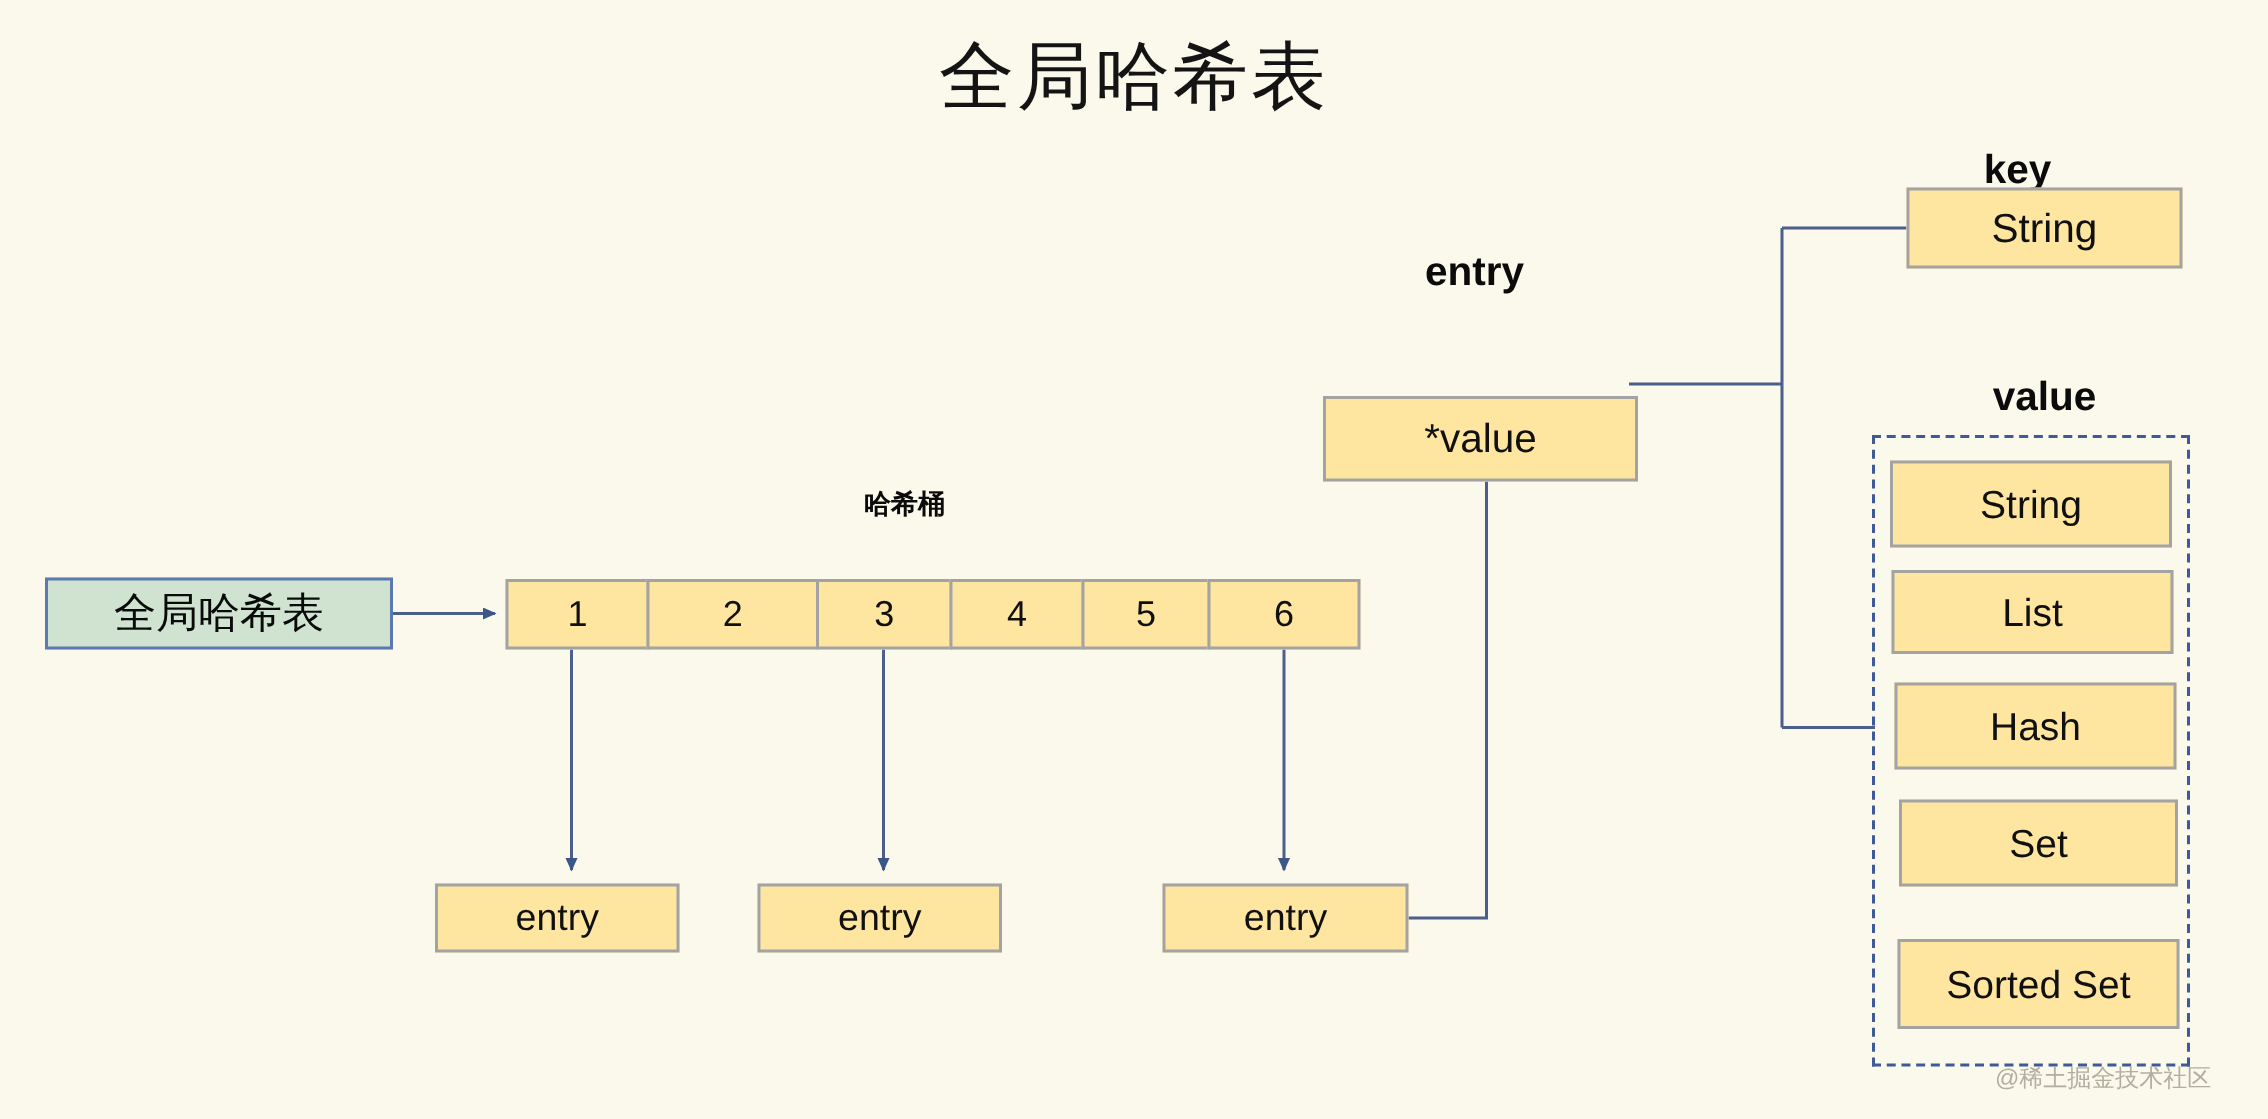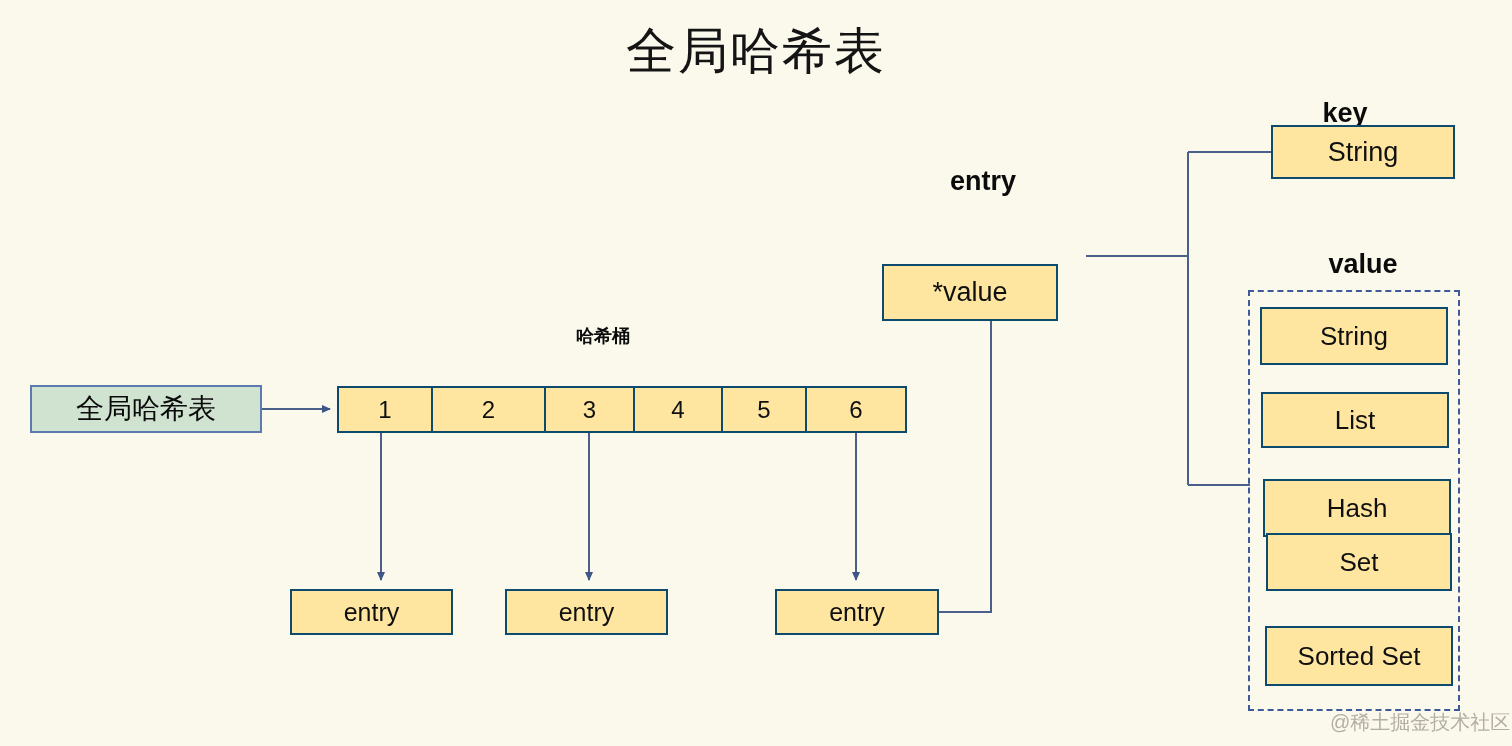--- a/index.html
+++ b/index.html
@@ -11,21 +11,21 @@
     position: relative;
     width: 1512px;
     height: 746px;
     background: #fbf9ec;
     font-family: "Liberation Sans", "DejaVu Sans", sans-serif;
     overflow: hidden;
   }
   .box {
     position: absolute;
     background: #ffe6a0;
-    border: 2px solid #0c4a6e;
+    border: 2px solid #a3a3a3;
     box-sizing: border-box;
     display: flex;
     align-items: center;
     justify-content: center;
     color: #101010;
     white-space: nowrap;
   }
   .green-box {
     position: absolute;
     background: #cfe3d0;
@@ -64,21 +64,21 @@
     position: absolute;
     left: 0;
     top: 0;
     width: 1512px;
     height: 746px;
     pointer-events: none;
   }
   .watermark {
     position: absolute;
     color: #b3aea0;
-    font-size: 20px;
+    font-size: 16px;
     white-space: nowrap;
   }
 </style>
 </head>
 <body>
 
 <div id="canvas">
 
   <div id="title">全局哈希表</div>
 
@@ -136,39 +136,39 @@
     <span>entry</span>
   </div>
   <div class="box" style="left:505px; top:589px; width:163px; height:46px; font-size:25px;">
     <span>entry</span>
   </div>
   <div class="box" style="left:775px; top:589px; width:164px; height:46px; font-size:25px;">
     <span>entry</span>
   </div>
 
   <div class="lbl" style="left:905px; top:166px; width:156px; font-size:27px;">entry</div>
-  <div class="box" style="left:882px; top:264px; width:176px; height:57px; font-size:27px;align-items:center;">
+  <div class="box" style="left:882px; top:264px; width:210px; height:57px; font-size:27px;align-items:center;">
     <span>*value</span>
   </div>
 
   <div class="lbl" style="left:1290px; top:98px; width:110px; font-size:27px;">key</div>
   <div class="box" style="left:1271px; top:125px; width:184px; height:54px; font-size:27px;">
     <span>String</span>
   </div>
 
   <div class="lbl" style="left:1300px; top:249px; width:126px; font-size:27px;text-align:center;">value</div>
   <div class="dashed-group" style="left:1248px; top:290px; width:212px; height:421px;"></div>
 
   <div class="box" style="left:1260px; top:307px; width:188px; height:58px; font-size:26px;">
     <span>String</span>
   </div>
-  <div class="box" style="left:1261px; top:380px; width:188px; height:56px; font-size:26px;margin-top:12px;">
+  <div class="box" style="left:1261px; top:380px; width:188px; height:56px; font-size:26px;">
     <span>List</span>
   </div>
-  <div class="box" style="left:1263px; top:479px; width:188px; height:58px; font-size:26px;">
+  <div class="box" style="left:1263px; top:455px; width:188px; height:58px; font-size:26px;">
     <span>Hash</span>
   </div>
   <div class="box" style="left:1266px; top:533px; width:186px; height:58px; font-size:26px;">
     <span>Set</span>
   </div>
   <div class="box" style="left:1265px; top:626px; width:188px; height:60px; font-size:26px;">
     <span>Sorted Set</span>
   </div>
 
   <div class="watermark" style="left:1330px; top:709px;">@稀土掘金技术社区</div>

